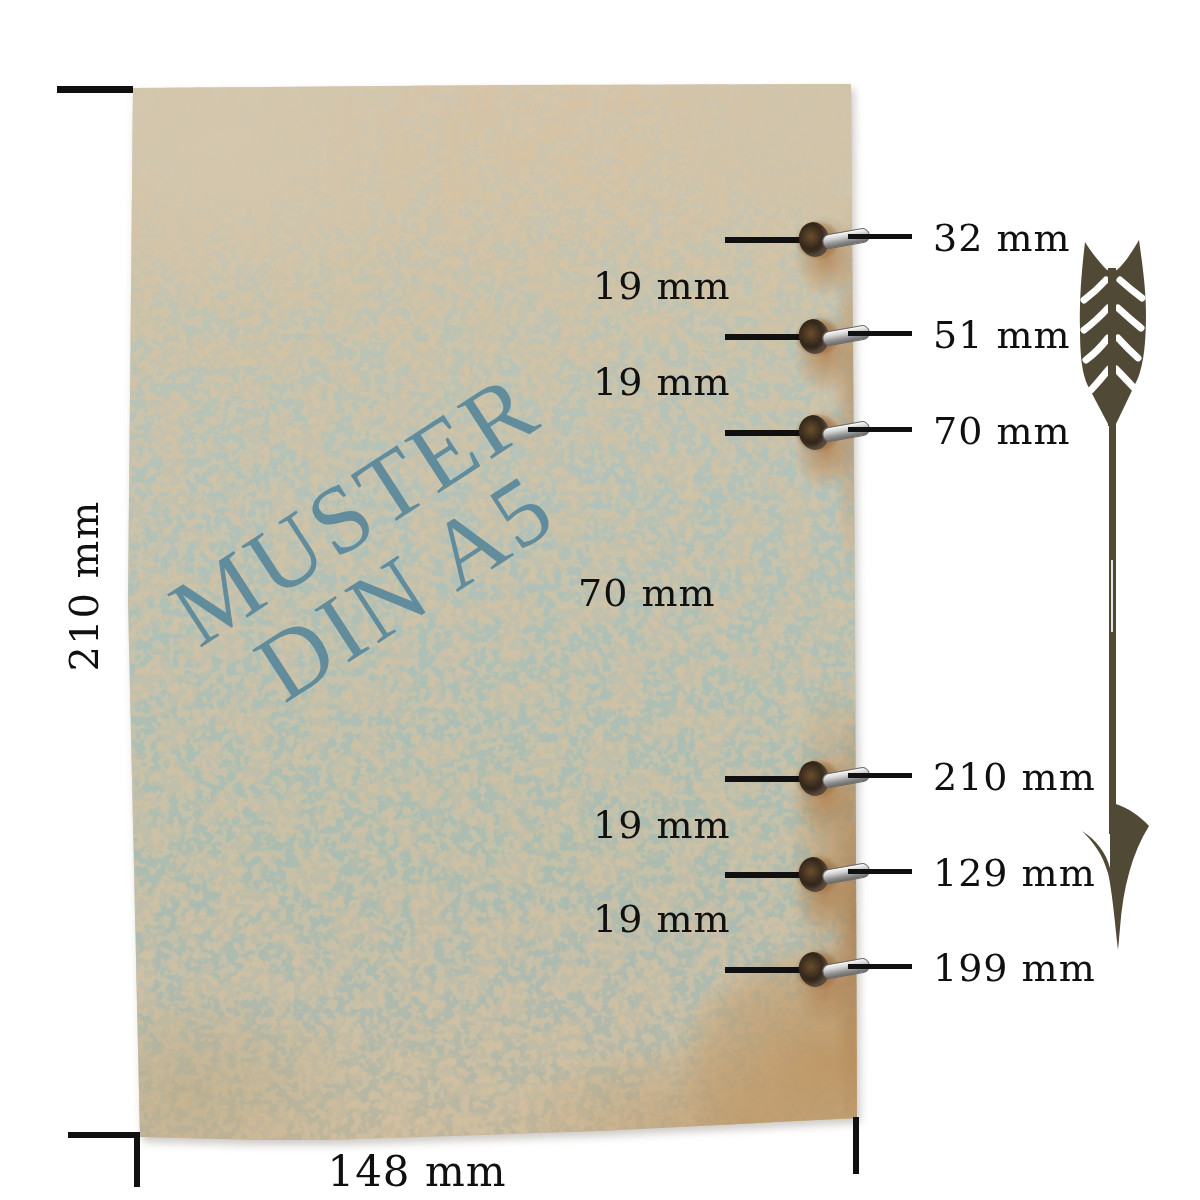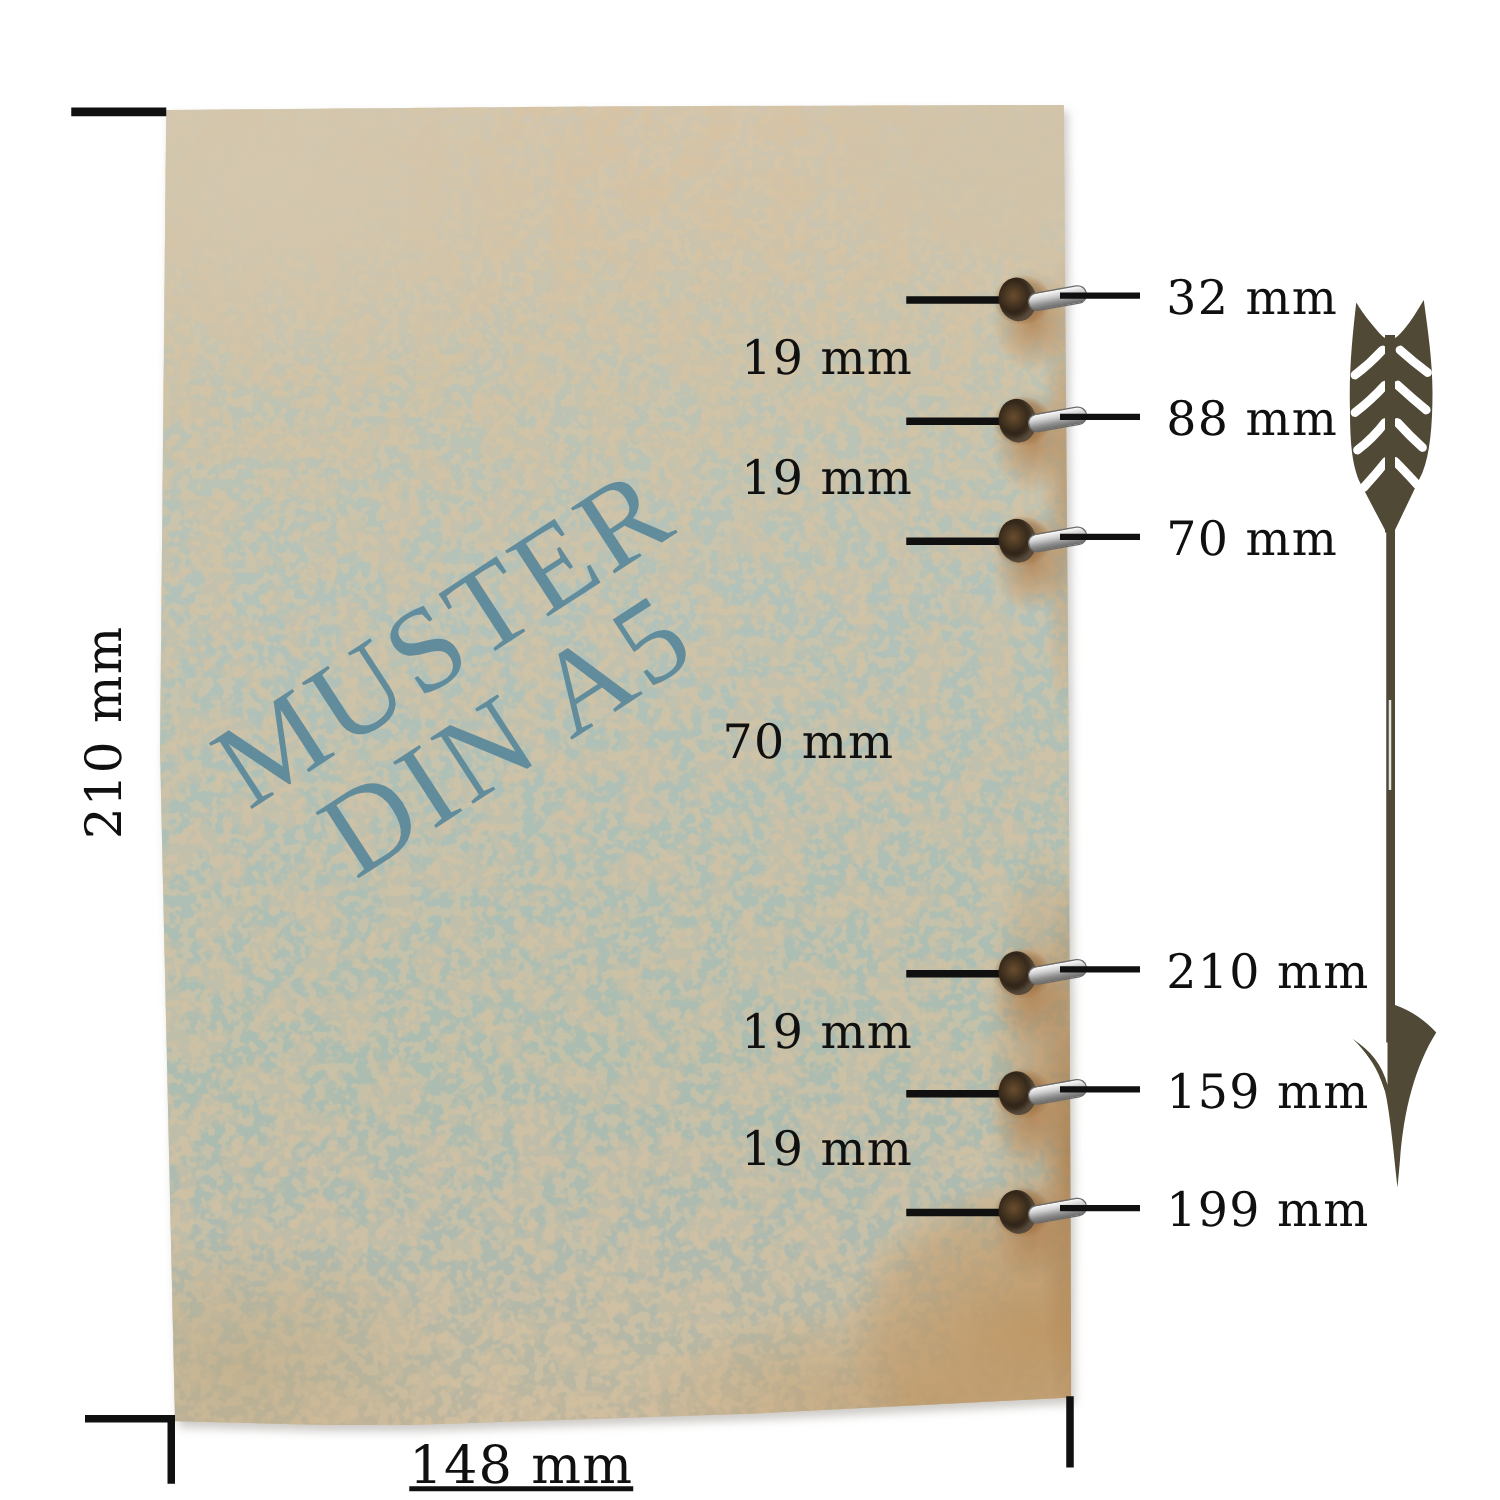--- a/index.html
+++ b/index.html
@@ -82,21 +82,20 @@
   
   .tick{position:absolute;background:var(--line-black,#101010);}
   
   .height-label{
     position:absolute;left:84px;top:586px;font-size:40px;
     transform:translate(-50%,-50%) rotate(-90deg);
   }
   .width-label{
     position:absolute;left:417px;top:1172px;font-size:42px;
     transform:translate(-50%,-50%);
-    text-decoration:underline;
   }
   .arrow-svg{position:absolute;left:1058px;top:228px;}
 </style>
 </head>
 <body>
 
 <div class="stage">
 
   <div class="paper-wrap">
     <div class="paper">
@@ -129,42 +128,42 @@
     <span class="hole"></span>
     <span class="ring"></span>
     <span class="seg seg-r"></span>
     <span class="mlabel hole-label">32 mm</span>
   </div>
   <div class="hole-row" style="top:337px">
     <span class="seg seg-l"></span>
     <span class="hole"></span>
     <span class="ring"></span>
     <span class="seg seg-r"></span>
-    <span class="mlabel hole-label">88 mm</span>
+    <span class="mlabel hole-label">51 mm</span>
   </div>
   <div class="hole-row" style="top:433px">
     <span class="seg seg-l"></span>
     <span class="hole"></span>
     <span class="ring"></span>
     <span class="seg seg-r"></span>
     <span class="mlabel hole-label">70 mm</span>
   </div>
   <div class="hole-row" style="top:779px">
     <span class="seg seg-l"></span>
     <span class="hole"></span>
     <span class="ring"></span>
     <span class="seg seg-r"></span>
     <span class="mlabel hole-label">210 mm</span>
   </div>
   <div class="hole-row" style="top:875px">
     <span class="seg seg-l"></span>
     <span class="hole"></span>
     <span class="ring"></span>
     <span class="seg seg-r"></span>
-    <span class="mlabel hole-label">159 mm</span>
+    <span class="mlabel hole-label">129 mm</span>
   </div>
   <div class="hole-row" style="top:970px">
     <span class="seg seg-l"></span>
     <span class="hole"></span>
     <span class="ring"></span>
     <span class="seg seg-r"></span>
     <span class="mlabel hole-label">199 mm</span>
   </div>
 
   <span class="mlabel" style="left:593px;top:262px">19 mm</span>

